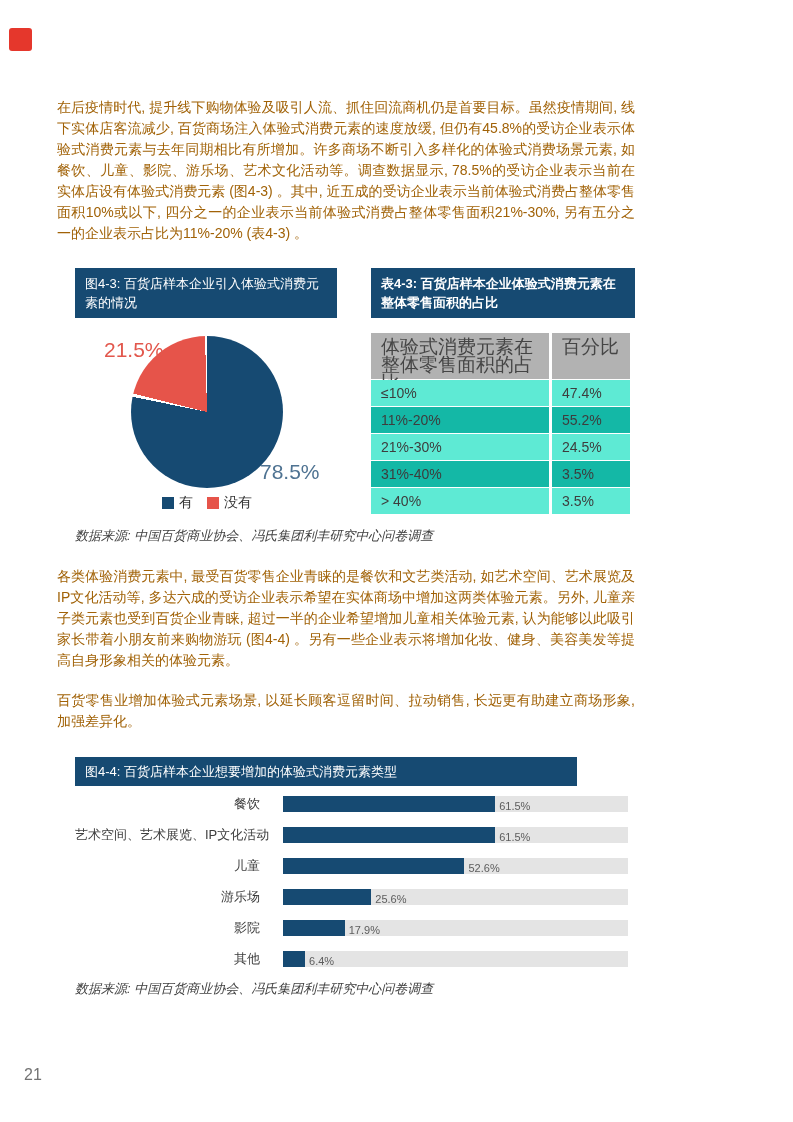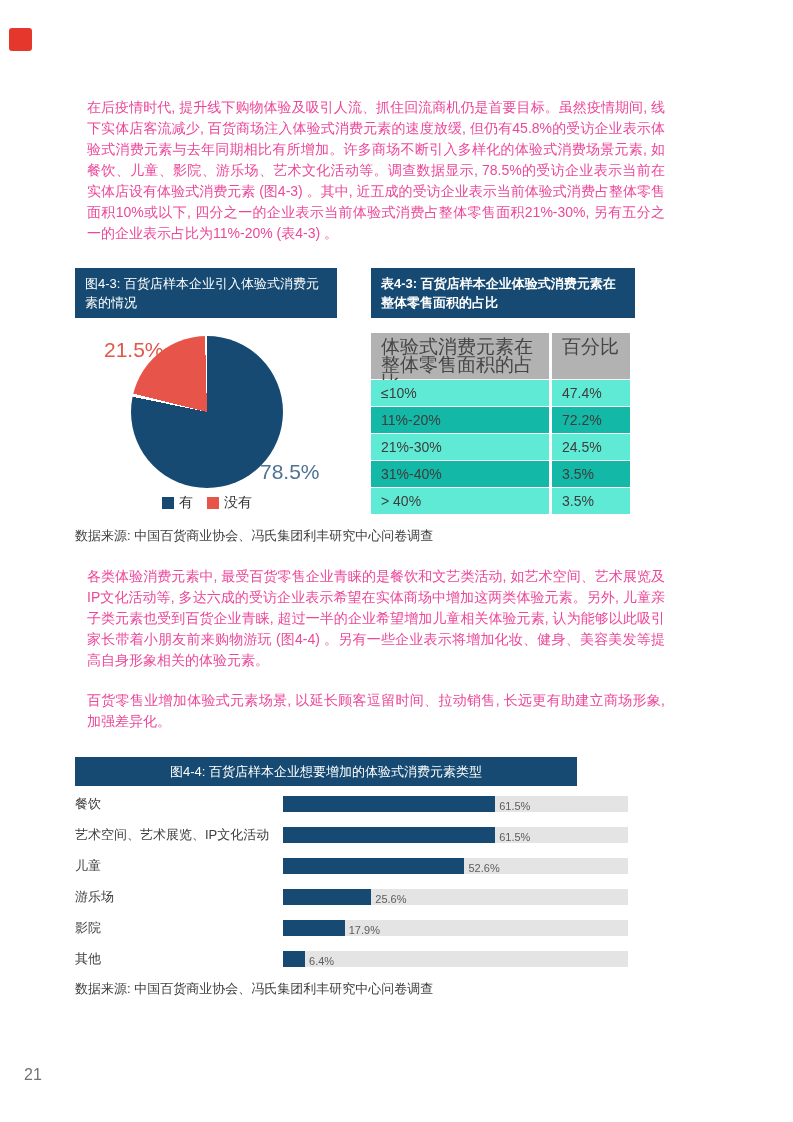--- a/index.html
+++ b/index.html
@@ -3,34 +3,34 @@
 <meta charset="utf-8">
 <style>
   html,body{margin:0;padding:0;}
   body{
     width:793px;height:1122px;position:relative;background:#ffffff;
     font-family:"Liberation Sans","DejaVu Sans",sans-serif;
     color:#3d3d3d;overflow:hidden;
   }
   .abs{position:absolute;}
   .logo{left:9px;top:28px;width:23px;height:23px;background:#e5372c;border-radius:3px;}
-  .para{left:87px;width:578px;font-size:14px;line-height:21px;color:#ec4899;text-align:justify;}
+  .para{left:57px;width:578px;font-size:14px;line-height:21px;color:#a16207;text-align:justify;}
   #p1{top:97px;}
   #p2{top:566px;}
   #p3{top:690px;}
-  .src{left:75px;font-size:13px;color:#3f3f3f;}
+  .src{left:75px;font-size:13px;font-style:italic;color:#3f3f3f;}
   #src1{top:527px;}
   #src2{top:980px;}
   .hdrbox{
     background:#164a72;color:#ffffff;font-size:13px;line-height:19px;
     padding:6px 10px;box-sizing:border-box;
   }
   #fig43-hdr{left:75px;top:268px;width:262px;height:50px;}
   #tbl43-hdr{left:371px;top:268px;width:264px;height:50px;font-weight:bold;}
-  #fig44-hdr{left:75px;top:757px;width:502px;height:29px;white-space:nowrap;padding:5px 10px;text-align:center;}
+  #fig44-hdr{left:75px;top:757px;width:502px;height:29px;white-space:nowrap;padding:5px 10px;}
   
   #pie{left:131px;top:336px;width:152px;height:152px;border-radius:50%;}
   .pie-label{font-size:21px;}
   #pie-label-no{left:104px;top:338px;color:#e2574c;}
   #pie-label-yes{left:260px;top:460px;color:#4f7392;}
   #pie-legend{left:75px;top:494px;width:264px;display:flex;justify-content:center;gap:14px;
     font-size:14px;color:#333;align-items:center;}
   .leg-item{display:flex;align-items:center;gap:5px;}
   .swatch{width:12px;height:12px;display:inline-block;}
   
@@ -38,22 +38,22 @@
   .trow{display:flex;gap:3px;margin-bottom:1px;}
   .tcell1{width:178px;box-sizing:border-box;padding:0 0 0 10px;}
   .tcell2{flex:1;box-sizing:border-box;padding:0 0 0 10px;}
   .thead .tcell1,.thead .tcell2{background:#b2b2b2;color:#454545;font-size:19px;
     line-height:18px;padding-top:5px;padding-bottom:5px;height:46px;}
   .trow.light .tcell1,.trow.light .tcell2{background:#5eead4;line-height:26px;height:26px;}
   .trow.dark  .tcell1,.trow.dark  .tcell2{background:#14b8a6;line-height:26px;height:26px;}
   
   #barchart{left:75px;top:796px;width:553px;}
   .bar-row{display:flex;align-items:center;height:16px;margin-bottom:15px;}
-  .bar-label{width:208px;font-size:13px;color:#3d3d3d;white-space:nowrap;
-    padding-right:9px;box-sizing:border-box;flex:none;}
+  .bar-label{width:208px;text-align:right;font-size:13px;color:#3d3d3d;white-space:nowrap;
+    padding-right:23px;box-sizing:border-box;flex:none;}
   .bar-track{flex:1;height:16px;background:#e4e4e4;display:flex;align-items:flex-end;}
   .bar-fill{height:16px;background:#164a72;flex:none;}
   .bar-value{font-size:11px;color:#5d5d5d;margin-left:4px;white-space:nowrap;}
   #pagenum{left:24px;top:1066px;font-size:16px;color:#737373;}
 </style>
 </head>
 <body>
 
 <div class="abs logo"></div>
 
@@ -81,21 +81,21 @@
   <div class="trow thead">
     <div class="tcell1">体验式消费元素在整体零售面积的占比</div>
     <div class="tcell2">百分比</div>
   </div>
   <div class="trow light">
     <div class="tcell1">≤10%</div>
     <div class="tcell2">47.4%</div>
   </div>
   <div class="trow dark">
     <div class="tcell1">11%-20%</div>
-    <div class="tcell2">72.2%</div>
+    <div class="tcell2">55.2%</div>
   </div>
   <div class="trow light">
     <div class="tcell1">21%-30%</div>
     <div class="tcell2">24.5%</div>
   </div>
   <div class="trow dark">
     <div class="tcell1">31%-40%</div>
     <div class="tcell2">3.5%</div>
   </div>
   <div class="trow light">

